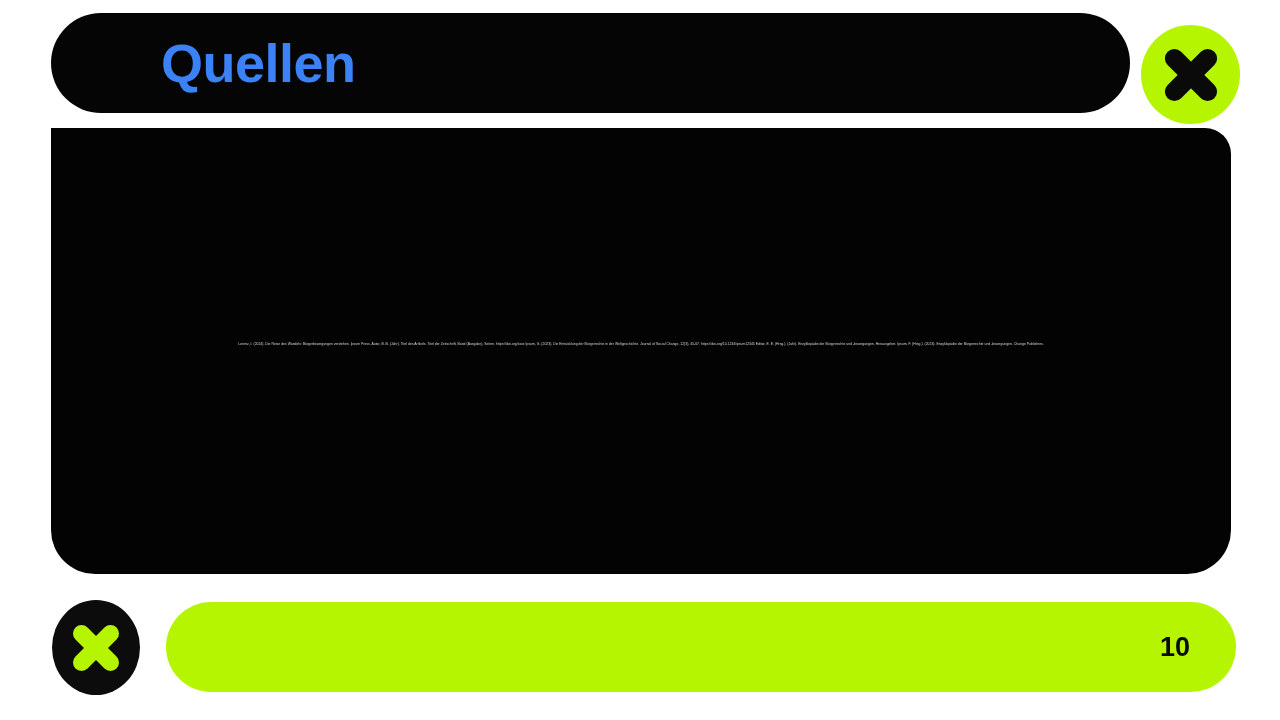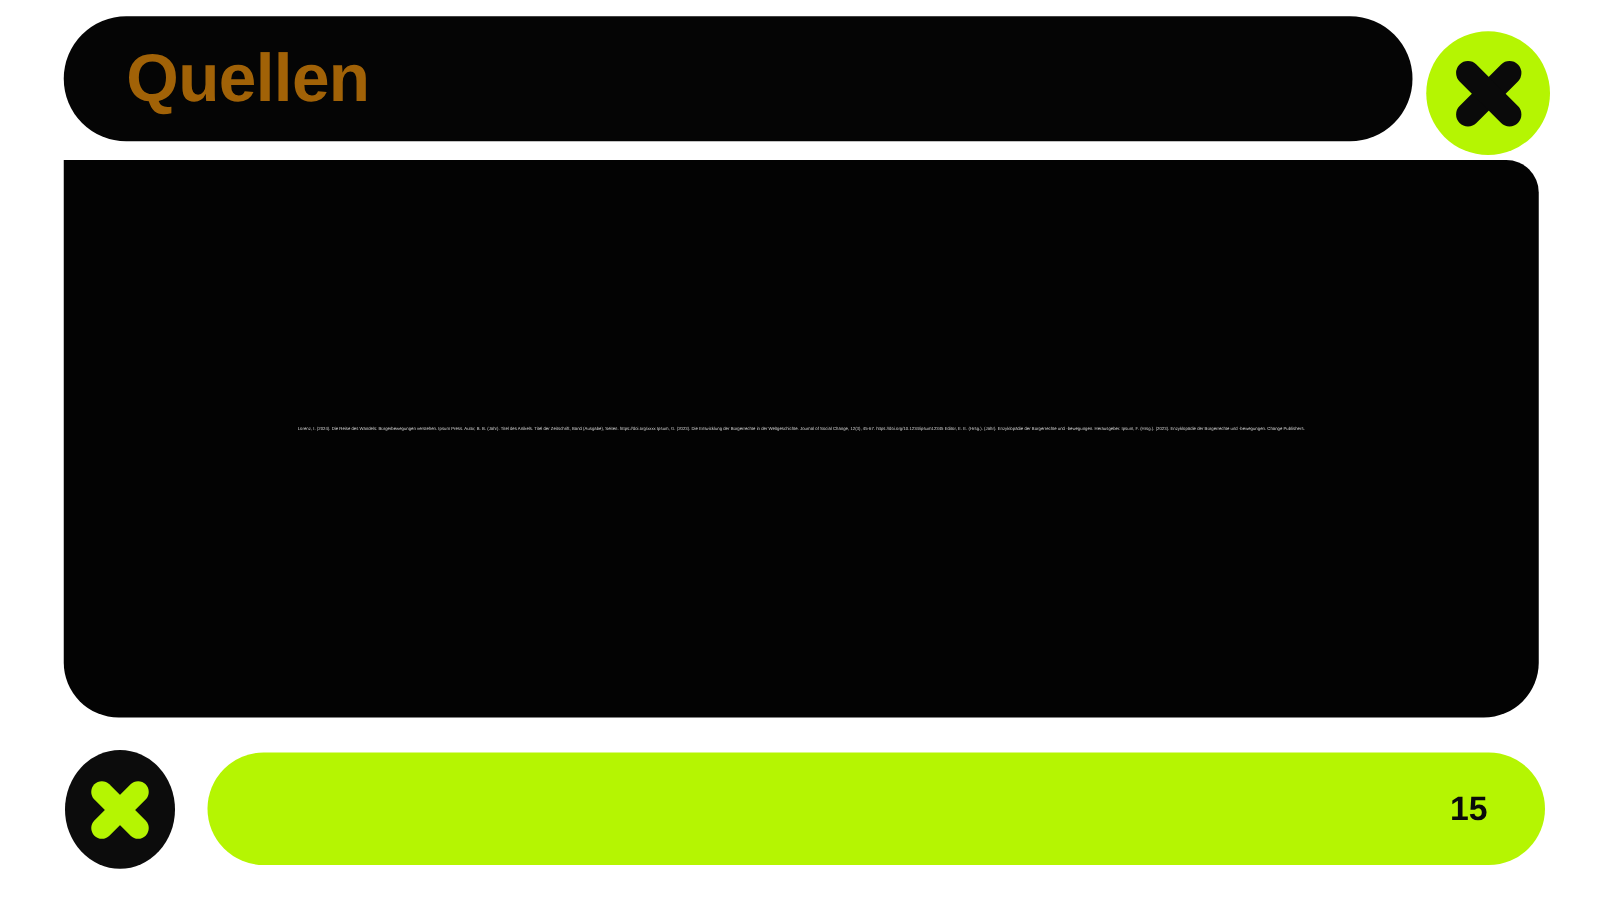--- a/index.html
+++ b/index.html
@@ -36,25 +36,25 @@
     top: 0;
     width: 1079px;
     height: 100px;
     background: #050505;
     border-radius: 50px;
     display: flex;
     align-items: center;
   }
 
   .title-text {
-    color: #a16207;
+    color: #3b82f6;
     font-size: 54px;
     font-weight: bold;
     letter-spacing: -0.5px;
-    margin-left: 50px;
+    margin-left: 110px;
     line-height: 1;
     white-space: nowrap;
   }
 
   .header-badge {
     position: absolute;
     left: 1141px;
     top: 12px;
     width: 99px;
     height: 99px;
@@ -184,16 +184,16 @@
   </div>
 
   <div class="footer-badge">
     <span class="xmark lime">
       <span class="a"></span>
       <span class="b"></span>
     </span>
   </div>
 
   <div class="footer-bar">
-    <span class="page-number">15</span>
+    <span class="page-number">10</span>
   </div>
 
 </div>
 
 </body></html>

